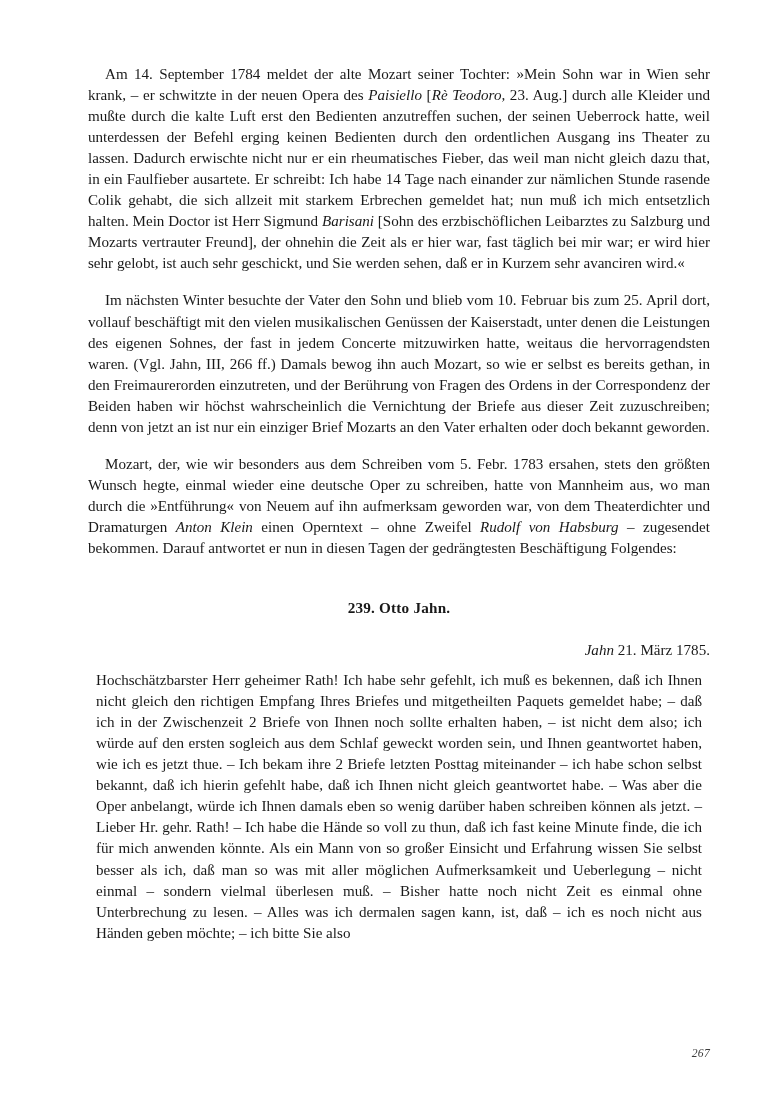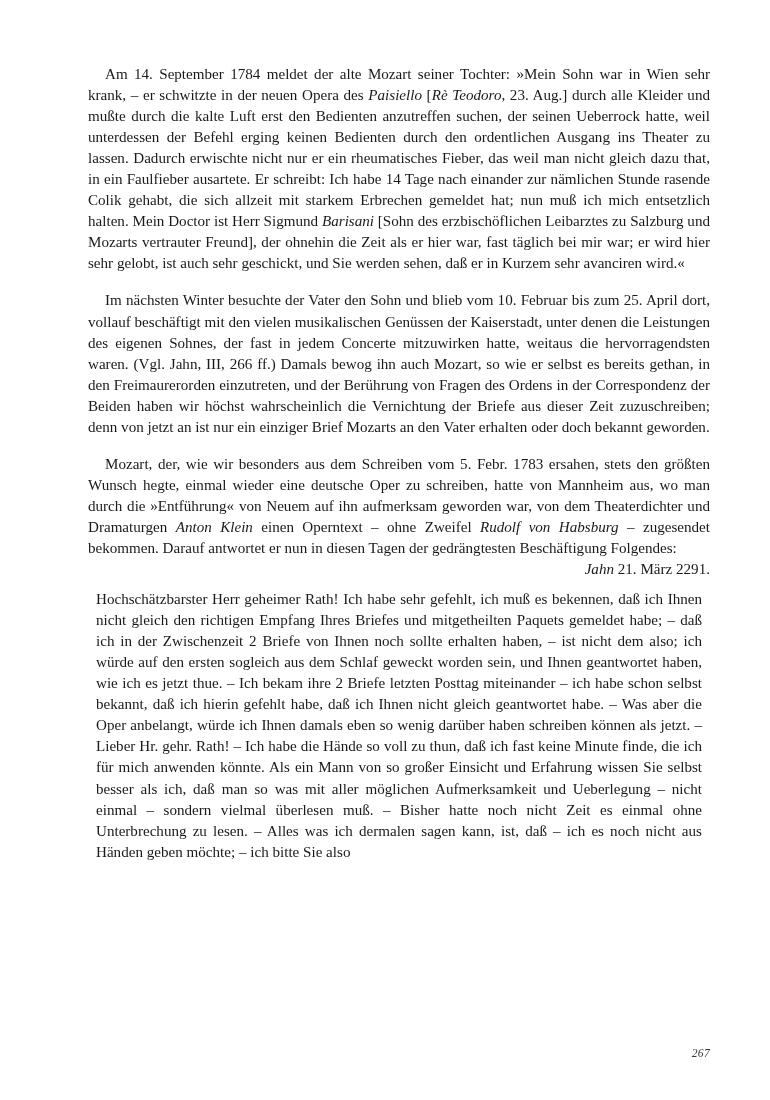--- a/index.html
+++ b/index.html
@@ -87,23 +87,26 @@
 <body>
 
 <div class="page">
 
   <div class="textblock">
 
     <p class="para" id="p1"><span>Am 14. September 1784 meldet der alte Mozart seiner Tochter: »Mein Sohn war in Wien sehr krank, – er schwitzte in der neuen Opera des </span><span class="it">Paisiello</span><span> [</span><span class="it">Rè Teodoro,</span><span> 23. Aug.] durch alle Kleider und mußte durch die kalte Luft erst den Bedienten anzutreffen suchen, der seinen Ueberrock hatte, weil unterdessen der Befehl erging keinen Bedienten durch den ordentlichen Ausgang ins Theater zu lassen. Dadurch erwischte nicht nur er ein rheumatisches Fieber, das weil man nicht gleich dazu that, in ein Faulfieber ausartete. Er schreibt: Ich habe 14 Tage nach einander zur nämlichen Stunde rasende Colik gehabt, die sich allzeit mit starkem Erbrechen gemeldet hat; nun muß ich mich entsetzlich halten. Mein Doctor ist Herr Sigmund </span><span class="it">Barisani</span><span> [Sohn des erzbischöflichen Leibarztes zu Salzburg und Mozarts vertrauter Freund], der ohnehin die Zeit als er hier war, fast täglich bei mir war; er wird hier sehr gelobt, ist auch sehr geschickt, und Sie werden sehen, daß er in Kurzem sehr avanciren wird.«</span></p>
     <p class="para" id="p2"><span>Im nächsten Winter besuchte der Vater den Sohn und blieb vom 10. Februar bis zum 25. April dort, vollauf beschäftigt mit den vielen musikalischen Genüssen der Kaiserstadt, unter denen die Leistungen des eigenen Sohnes, der fast in jedem Concerte mitzuwirken hatte, weitaus die hervorragendsten waren. (Vgl. Jahn, III, 266 ff.) Damals bewog ihn auch Mozart, so wie er selbst es bereits gethan, in den Freimaurerorden einzutreten, und der Berührung von Fragen des Ordens in der Correspondenz der Beiden haben wir höchst wahrscheinlich die Vernichtung der Briefe aus dieser Zeit zuzuschreiben; denn von jetzt an ist nur ein einziger Brief Mozarts an den Vater erhalten oder doch bekannt geworden.</span></p>
     <p class="para" id="p3"><span>Mozart, der, wie wir besonders aus dem Schreiben vom 5. Febr. 1783 ersahen, stets den größten Wunsch hegte, einmal wieder eine deutsche Oper zu schreiben, hatte von Mannheim aus, wo man durch die »Entführung« von Neuem auf ihn aufmerksam ge­worden war, von dem Theaterdichter und Dramaturgen </span><span class="it">Anton Klein</span><span> einen Operntext – ohne Zweifel </span><span class="it">Rudolf von Habsburg</span><span> – zugesendet bekommen. Darauf antwortet er nun in diesen Tagen der gedrängtesten Beschäftigung Folgendes:</span></p>
 
+    <div class="heading-wrap">
+      <h2 class="section-heading">239. Otto Jahn.</h2>
+    </div>
 
     <p class="dateline">
-      <span class="it">Jahn</span><span>&nbsp;</span><span>21. März 2291.</span>
+      <span class="it">Jahn</span><span>&nbsp;</span><span>21. März 1785.</span>
     </p>
 
     <p class="letter-body">Hochschätzbarster Herr geheimer Rath! Ich habe sehr gefehlt, ich muß es bekennen, daß ich Ihnen nicht gleich den richtigen Empfang Ihres Briefes und mitgetheilten Paquets gemeldet habe; – daß ich in der Zwischenzeit 2 Briefe von Ihnen noch sollte erhalten haben, – ist nicht dem also; ich würde auf den ersten sogleich aus dem Schlaf geweckt worden sein, und Ihnen geantwortet haben, wie ich es jetzt thue. – Ich bekam ihre 2 Briefe letzten Posttag miteinander – ich habe schon selbst bekannt, daß ich hierin gefehlt habe, daß ich Ihnen nicht gleich geantwortet habe. – Was aber die Oper anbelangt, würde ich Ihnen damals eben so wenig darüber haben schreiben können als jetzt. – Lieber Hr. gehr. Rath! – Ich habe die Hände so voll zu thun, daß ich fast keine Minute finde, die ich für mich anwenden könnte. Als ein Mann von so großer Einsicht und Erfahrung wissen Sie selbst besser als ich, daß man so was mit aller möglichen Aufmerk­samkeit und Ueberlegung – nicht einmal – sondern vielmal überlesen muß. – Bisher hatte noch nicht Zeit es einmal ohne Unterbrechung zu lesen. – Alles was ich dermalen sagen kann, ist, daß – ich es noch nicht aus Händen geben möchte; – ich bitte Sie also</p>
 
   </div>
 
   <div class="folio">267</div>
 
 </div>
 

